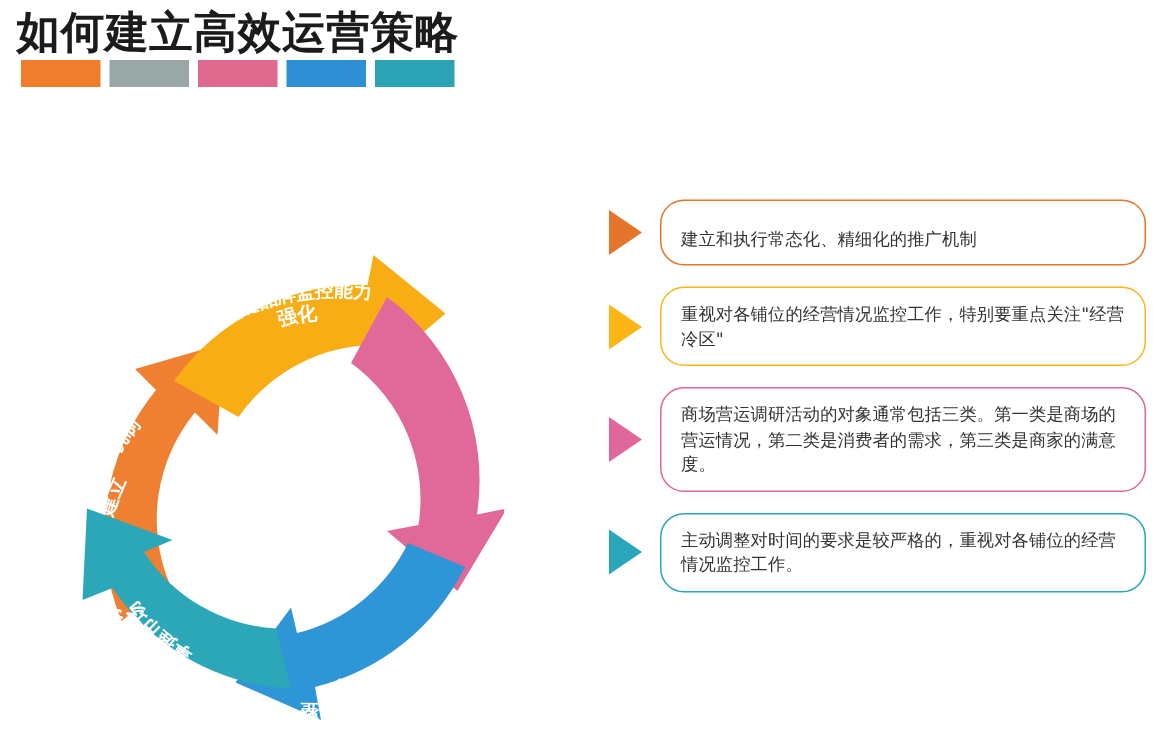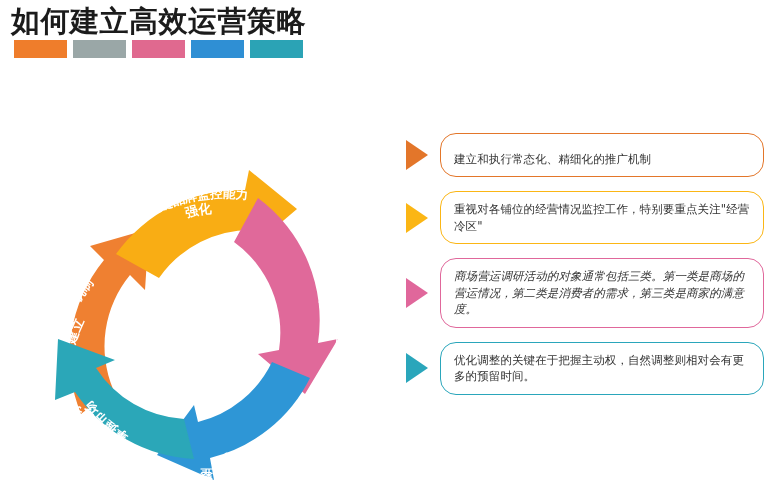--- a/index.html
+++ b/index.html
@@ -215,31 +215,31 @@
         <span class="bullet-text">重视对各铺位的经营情况监控工作，特别要重点关注"经营冷区"</span>
       </div>
     </div>
 
     <div class="bullet-row">
       <div class="bullet-arrow">
         <svg viewBox="0 0 26 34" xmlns="http://www.w3.org/2000/svg">
           <path d="M 2,2 L 24,17 L 2,32 Z" fill="#e0679b"></path>
         </svg>
       </div>
-      <div class="bullet-box" style="border-color: rgb(224, 103, 155); font-style: italic;">
+      <div class="bullet-box" style="border-color: rgb(224, 103, 155);">
         <span class="bullet-text">商场营运调研活动的对象通常包括三类。第一类是商场的营运情况，第二类是消费者的需求，第三类是商家的满意度。</span>
       </div>
     </div>
 
 
     <div class="bullet-row">
       <div class="bullet-arrow">
         <svg viewBox="0 0 26 34" xmlns="http://www.w3.org/2000/svg">
           <path d="M 2,2 L 24,17 L 2,32 Z" fill="#2aa6bb"></path>
         </svg>
       </div>
       <div class="bullet-box" style="border-color: rgb(42, 166, 187);">
-        <span class="bullet-text">优化调整的关键在于把握主动权，自然调整则相对会有更多的预留时间。</span>
+        <span class="bullet-text">主动调整对时间的要求是较严格的，重视对各铺位的经营情况监控工作。</span>
       </div>
     </div>
 
   </div>
 </div>
 
 </body></html>

